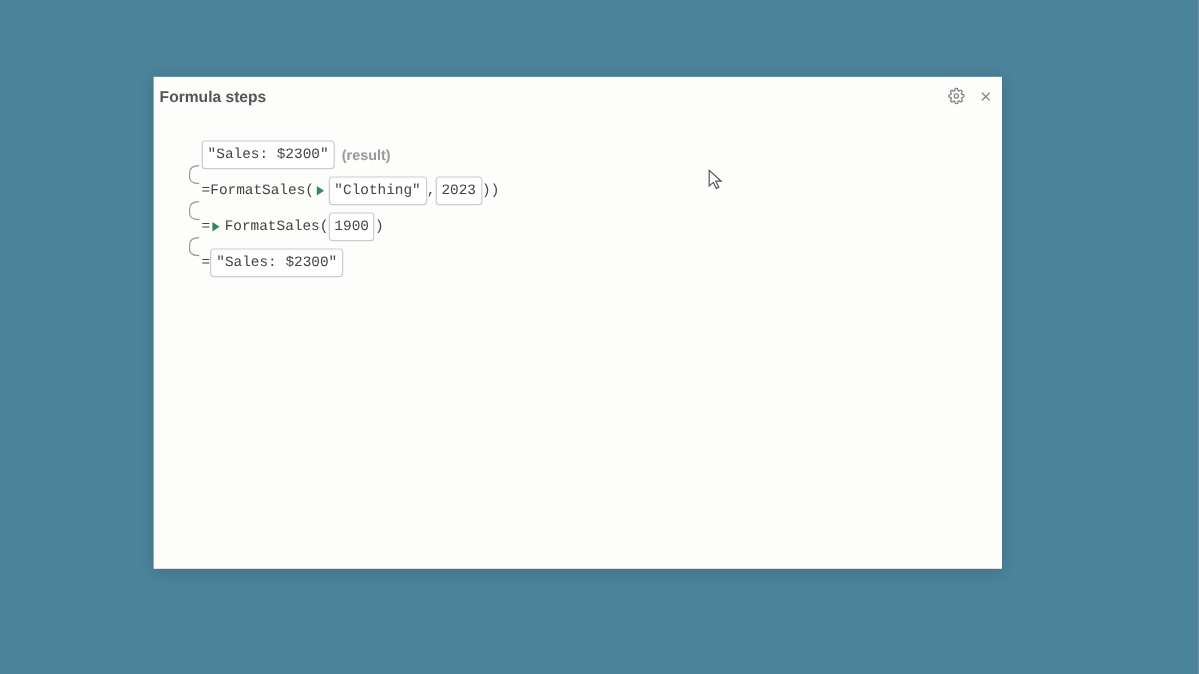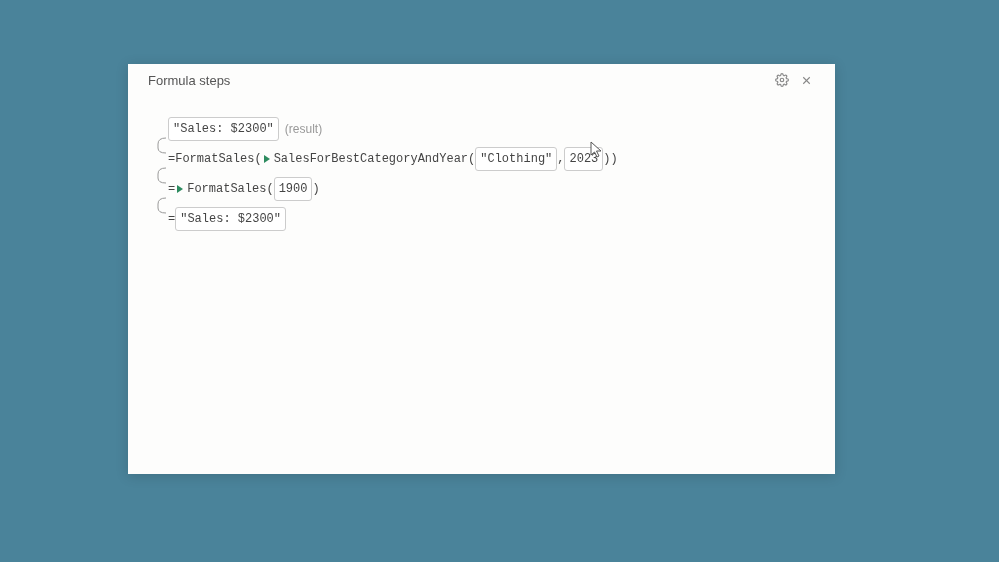--- a/index.html
+++ b/index.html
@@ -17,23 +17,24 @@
       top: 64px;
       width: 707px;
       height: 410px;
       background: #fdfdfc;
       box-shadow: 0 2px 12px rgba(0,0,0,0.15);
     }
     .panel-header {
       height: 32px;
       display: flex;
       align-items: center;
-      padding: 0 20px;
+      padding: 0 5px;
       color: #555;
       font-size: 13px;
+      font-weight: bold;
     }
     .panel-title {
       flex: 1;
     }
     .header-icon {
       width: 18px;
       height: 18px;
       display: flex;
       align-items: center;
       justify-content: center;
@@ -62,20 +63,21 @@
       border: 1px solid #ccc;
       border-radius: 3px;
       padding: 1px 4px;
       background: #fff;
     }
     .result-label {
       color: #999;
       font-family: -apple-system, BlinkMacSystemFont, "Segoe UI", sans-serif;
       margin-left: 6px;
       font-size: 12px;
+      font-weight: bold;
     }
     .play-icon {
       display: inline-block;
       width: 0;
       height: 0;
       border-left: 6px solid #2d8b5f;
       border-top: 4px solid transparent;
       border-bottom: 4px solid transparent;
       margin: 0 4px 0 2px;
       vertical-align: middle;
@@ -127,21 +129,20 @@
 
     <div class="line">
       <span class="boxed">"Sales: $2300"</span>
       <span class="result-label">(result)</span>
     </div>
 
 
     <div class="line">
       <span>=FormatSales( </span>
       <span class="play-icon"></span>
-      <span> SalesForBestCategoryAndYear(</span>
       <span class="boxed">"Clothing"</span>
       <span>, </span>
       <span class="boxed">2023</span>
       <span>) </span>
       <span> )</span>
     </div>
 
     <div class="line">
       <span>= </span>
       <span class="play-icon"></span>

